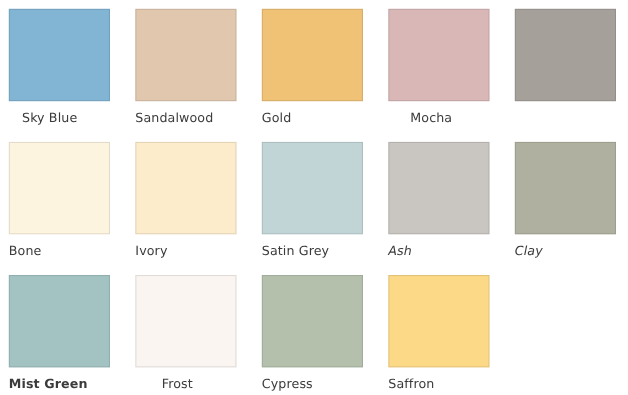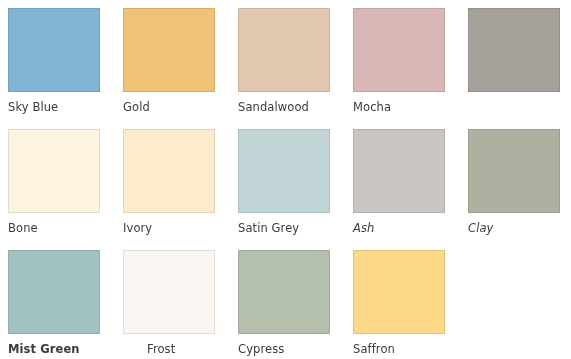--- a/index.html
+++ b/index.html
@@ -48,33 +48,33 @@
     white-space: nowrap;
     letter-spacing: 0.1px;
   }
 </style>
 </head>
 <body style="background: rgb(255, 255, 255);">
 
 <div id="palette-grid">
     <div class="swatch-cell">
       <div class="swatch-chip" style="background-color: rgb(130, 180, 212);"></div>
-      <div class="swatch-label" style="color: rgb(59, 59, 59);">Sky Blue</div>
+      <div class="swatch-label" style="color: rgb(59, 59, 59); margin-left: 12px;">Sky Blue</div>
+    </div>
+    <div class="swatch-cell">
+      <div class="swatch-chip" style="background-color: rgb(224, 199, 174);"></div>
+      <div class="swatch-label" style="color: rgb(59, 59, 59);">Sandalwood</div>
     </div>
     <div class="swatch-cell">
       <div class="swatch-chip" style="background-color: rgb(239, 194, 118);"></div>
       <div class="swatch-label" style="color: rgb(59, 59, 59);">Gold</div>
     </div>
     <div class="swatch-cell">
-      <div class="swatch-chip" style="background-color: rgb(224, 199, 174);"></div>
-      <div class="swatch-label" style="color: rgb(59, 59, 59);">Sandalwood</div>
-    </div>
-    <div class="swatch-cell">
       <div class="swatch-chip" style="background-color: rgb(217, 183, 183);"></div>
-      <div class="swatch-label" style="color: rgb(59, 59, 59);">Mocha</div>
+      <div class="swatch-label" style="color: rgb(59, 59, 59); margin-left: 20px;">Mocha</div>
     </div>
     <div class="swatch-cell">
       <div class="swatch-chip" style="background-color: rgb(166, 160, 155);"></div>
     </div>
     <div class="swatch-cell">
       <div class="swatch-chip" style="background-color: rgb(253, 244, 224);"></div>
       <div class="swatch-label" style="color: rgb(59, 59, 59);">Bone</div>
     </div>
     <div class="swatch-cell">
       <div class="swatch-chip" style="background-color: rgb(253, 236, 203);"></div>

